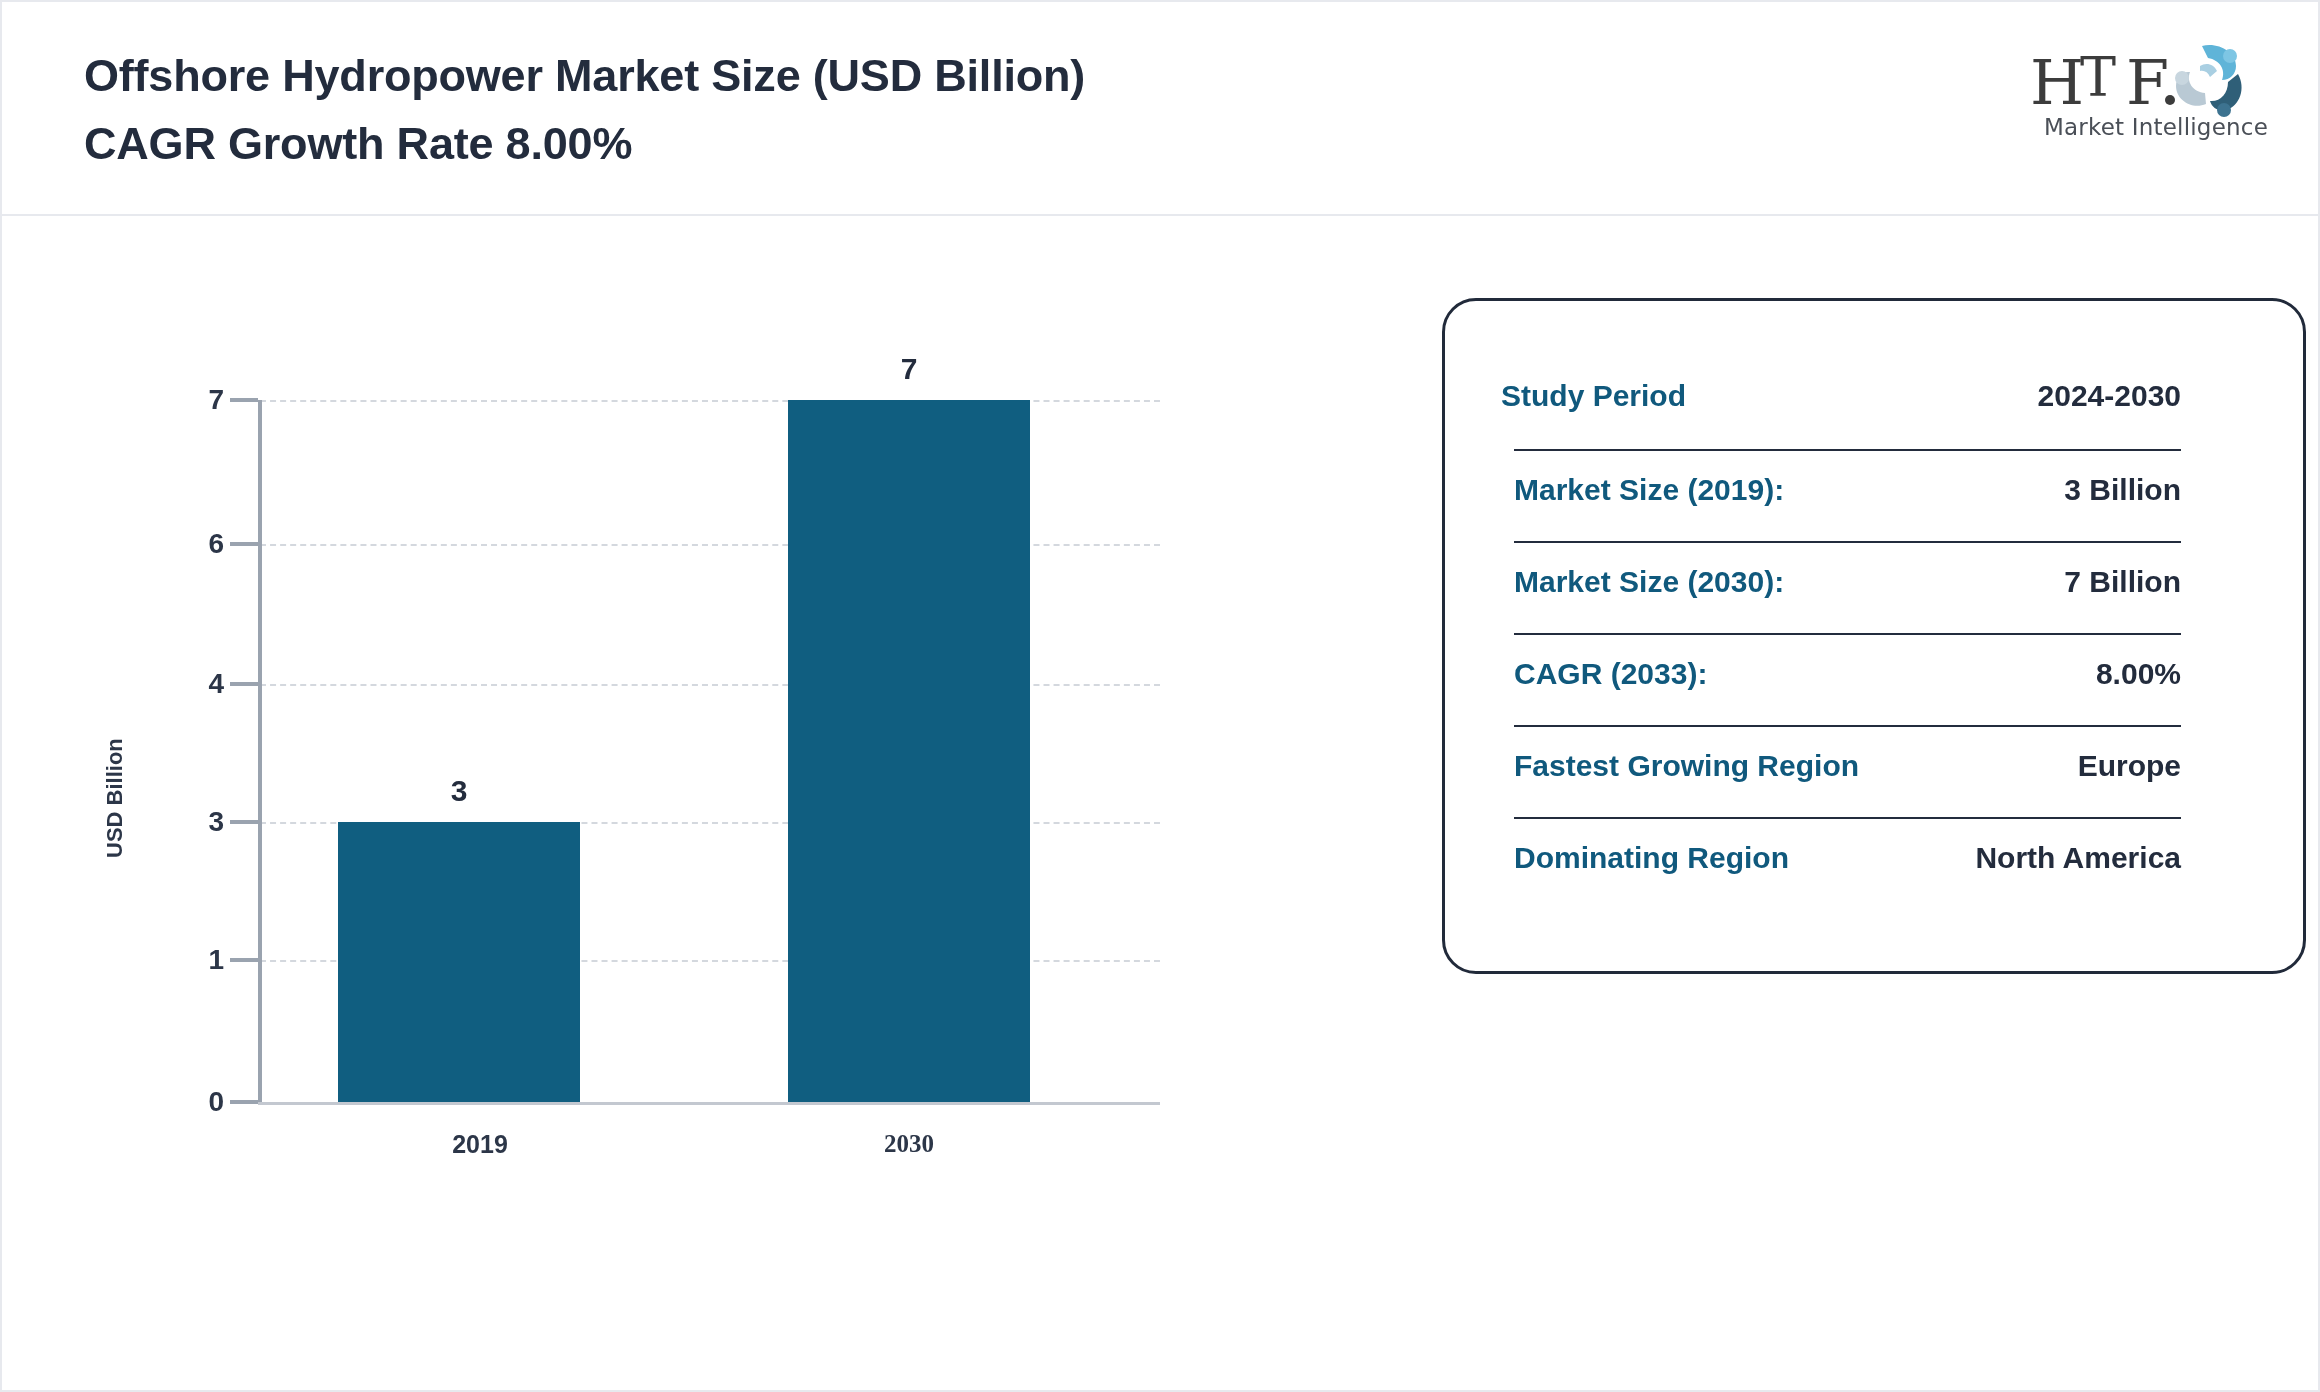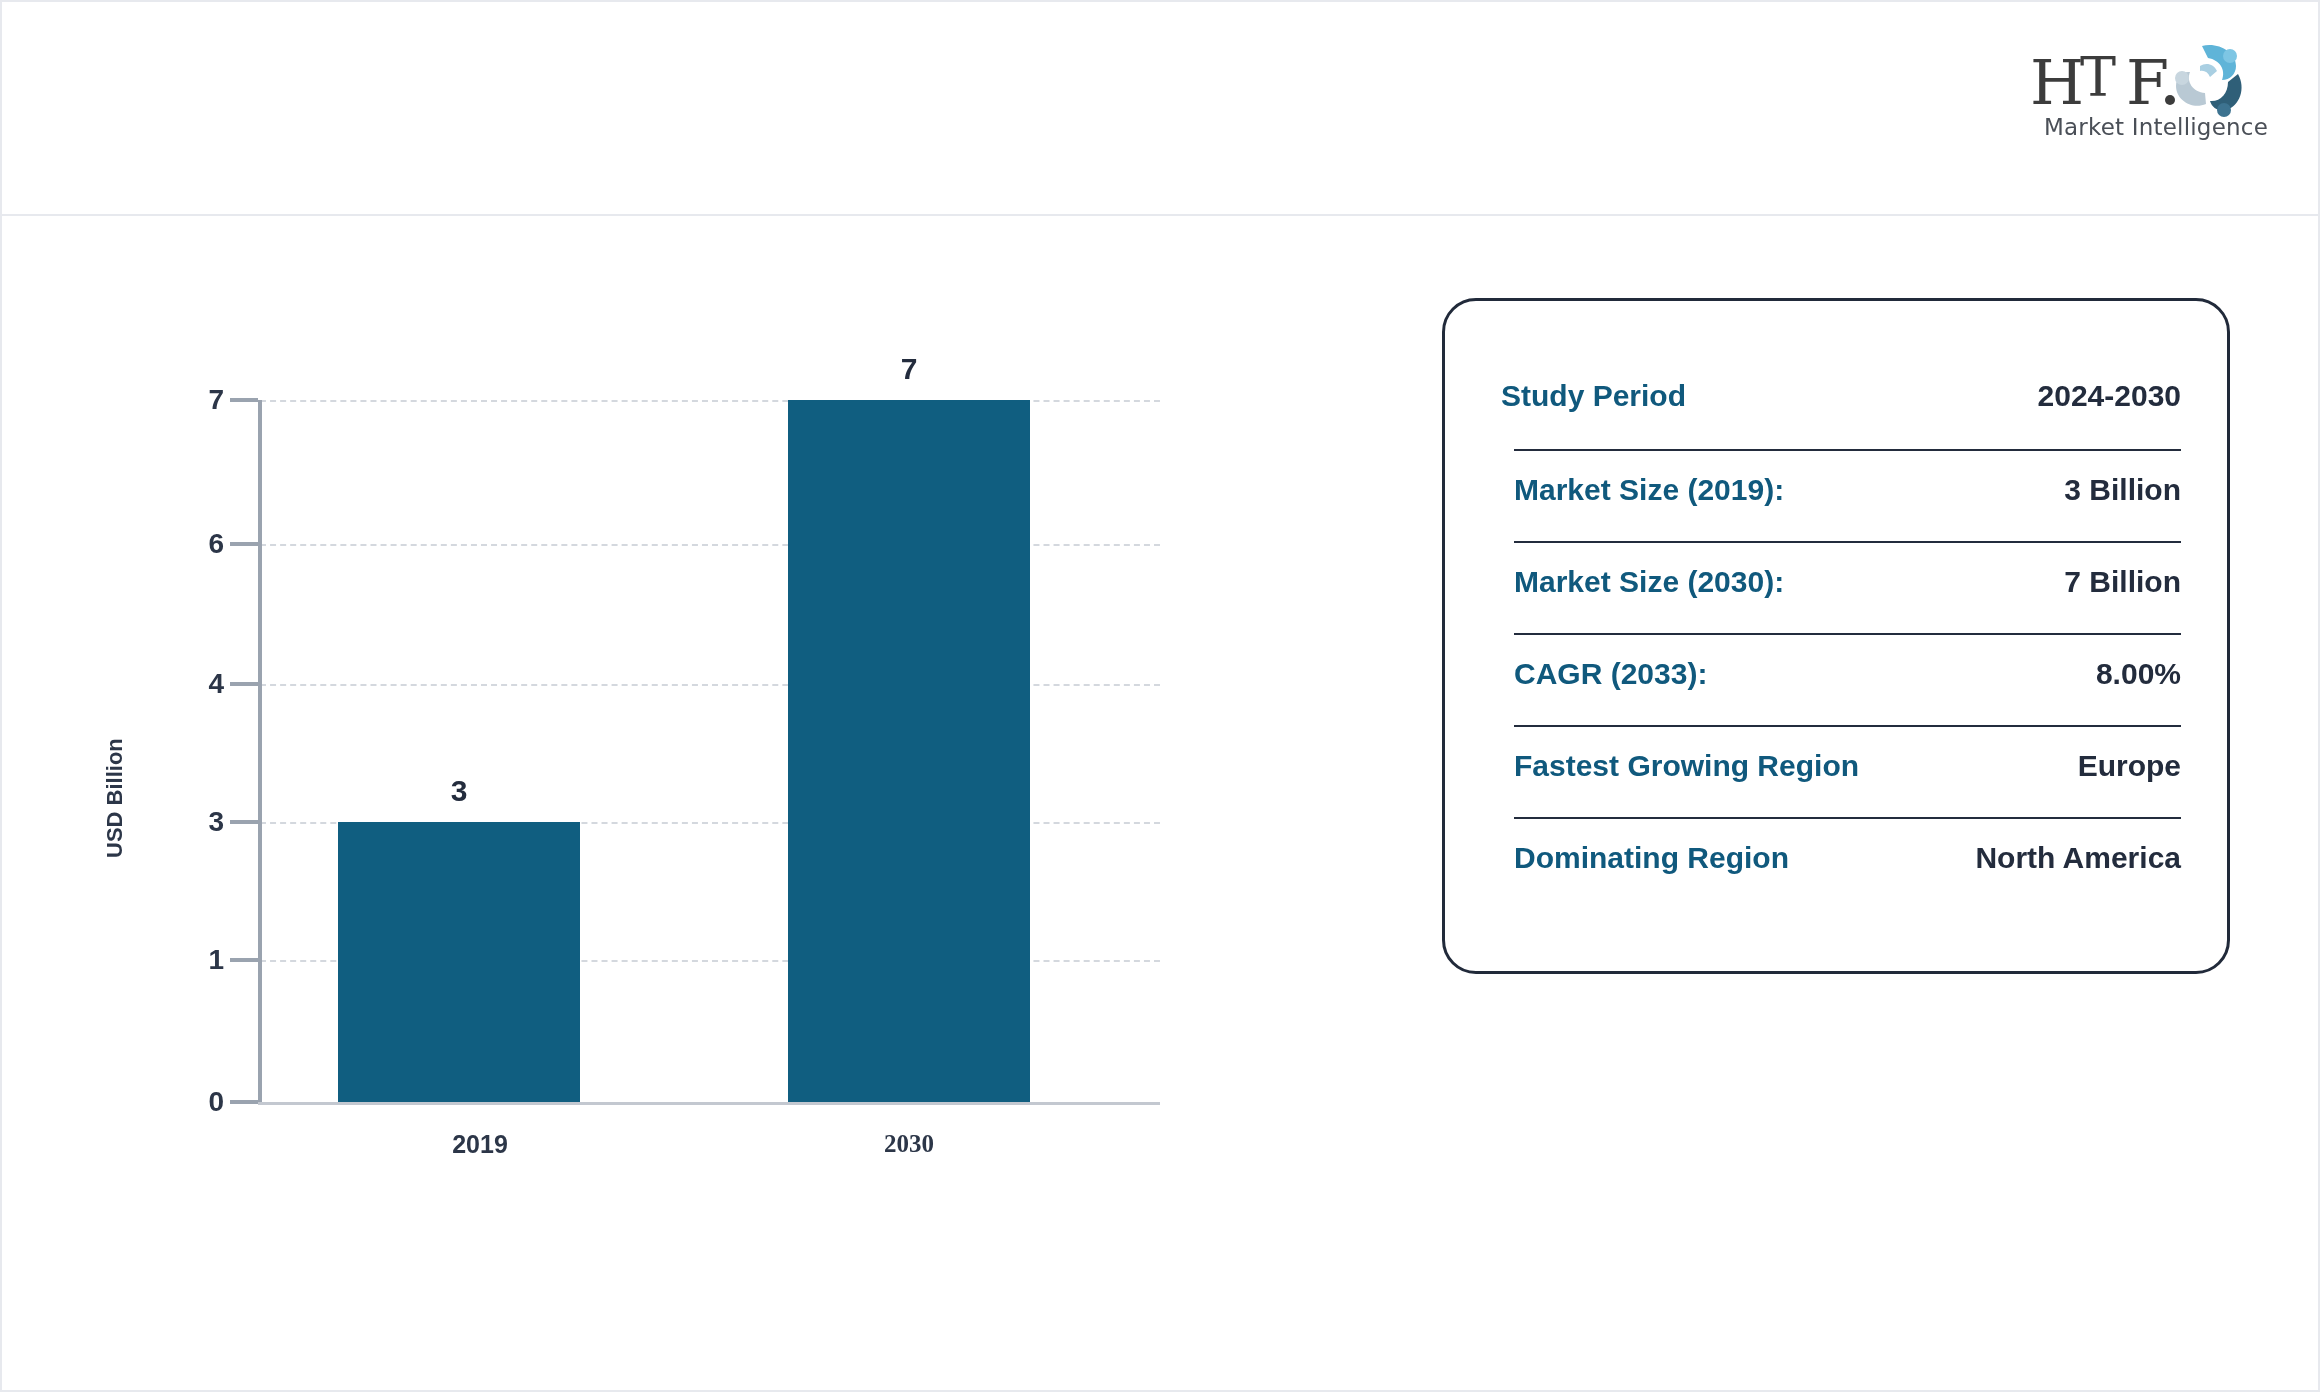--- a/index.html
+++ b/index.html
@@ -167,21 +167,21 @@
     transform: rotate(-90deg);
     transform-origin: left top;
     white-space: nowrap;
   }
 
   
   #info-card {
     position: absolute;
     left: 1440px;
     top: 296px;
-    width: 788px;
+    width: 864px;
     height: 676px;
     border: 3px solid #212a3a;
     border-radius: 34px;
     background: #ffffff;
   }
 
   #info-rows {
     position: absolute;
     left: 56px;
     top: 56px;
@@ -214,20 +214,24 @@
     text-align: right;
   }
 </style>
 </head>
 <body>
 
 <div id="page">
 
   <div id="header">
 
+    <div id="title-block">
+      <div class="title-line">Offshore Hydropower Market Size (USD Billion)</div>
+      <div class="title-line">CAGR Growth Rate 8.00%</div>
+    </div>
 
     <div id="logo">
       <svg id="logo-mark" viewBox="0 0 240 80">
 
         <g fill="#3c3c3c" font-family="DejaVu Serif, serif" font-size="62">
           <text x="6" y="66">H</text>
           <text x="56" y="66" font-size="54" dy="-8">T</text>
           <text x="102" y="66">F</text>
         </g>
         <circle cx="146" cy="62" r="5" fill="#3c3c3c"></circle>

